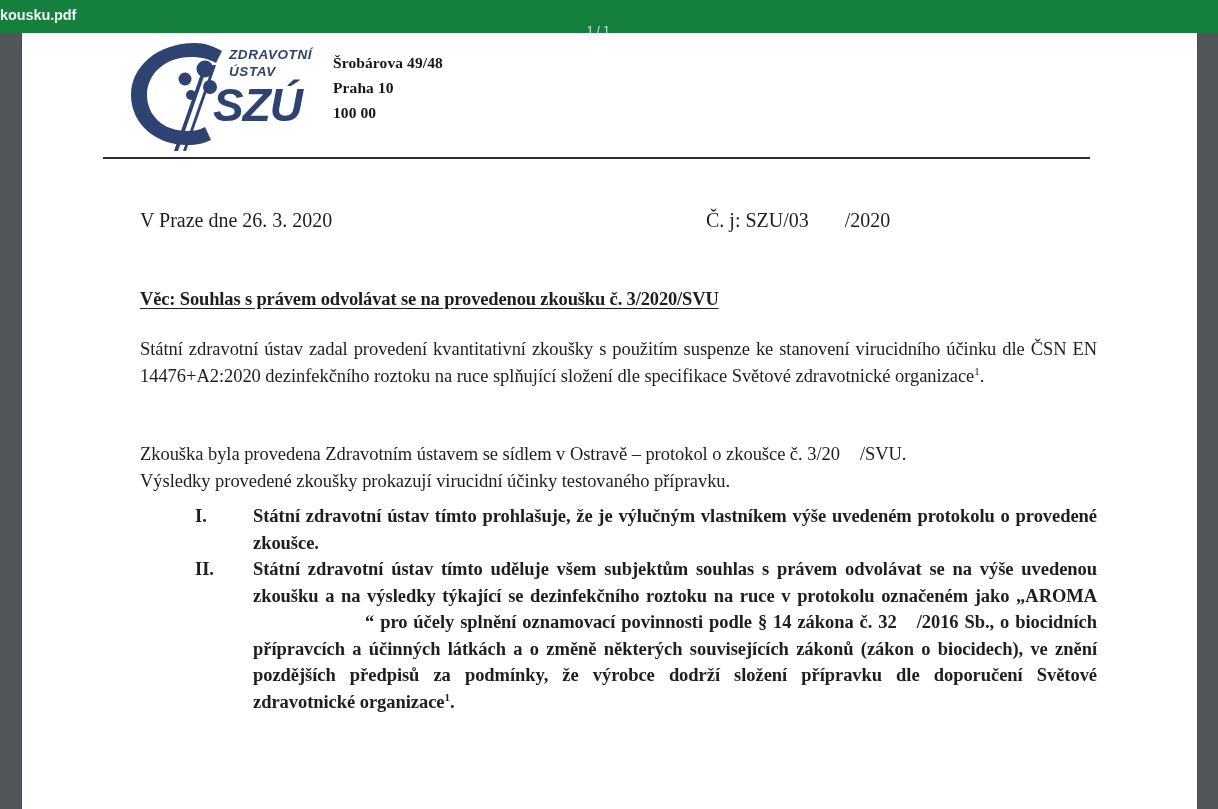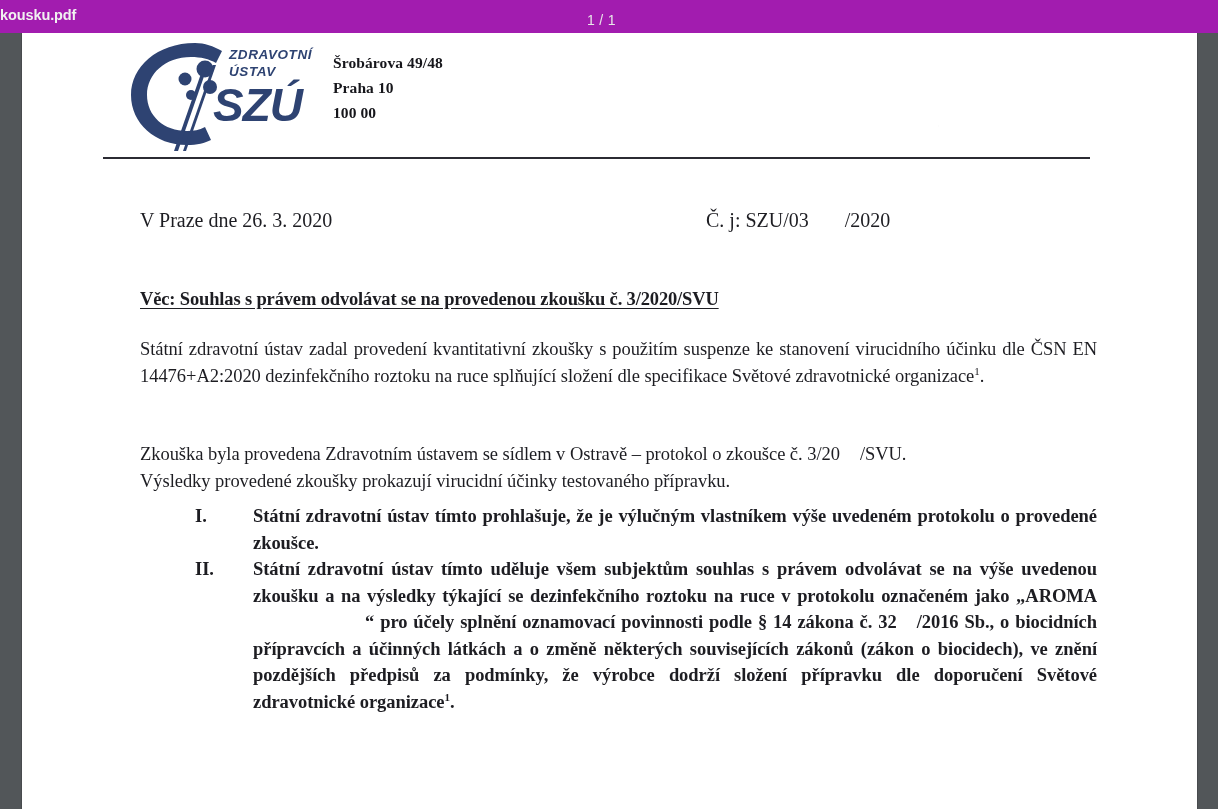--- a/index.html
+++ b/index.html
@@ -22,40 +22,40 @@
     background: #323639;
     overflow: hidden;
   }
 
   
   .toolbar {
     position: absolute;
     top: 0; left: 0;
     width: 1218px;
     height: 33px;
-    background: #a21caf;
+    background: #15803d;
     z-index: 30;
   }
   .toolbar-filename {
     position: absolute;
     left: 0px;
     top: 7px;
     font-family: "Liberation Sans", sans-serif;
     font-size: 14.5px;
     font-weight: bold;
     color: #f1f1f1;
     letter-spacing: -0.1px;
     white-space: nowrap;
   }
   .toolbar-pageindicator {
     position: absolute;
     left: 587px;
-    top: 12px;
+    top: 24px;
     font-family: "Liberation Sans", sans-serif;
-    font-size: 14px;
+    font-size: 11px;
     color: #e8e8e8;
     letter-spacing: 0.3px;
     white-space: nowrap;
   }
 
   
   .page-scroll {
     position: absolute;
     top: 33px;
     left: 0;

